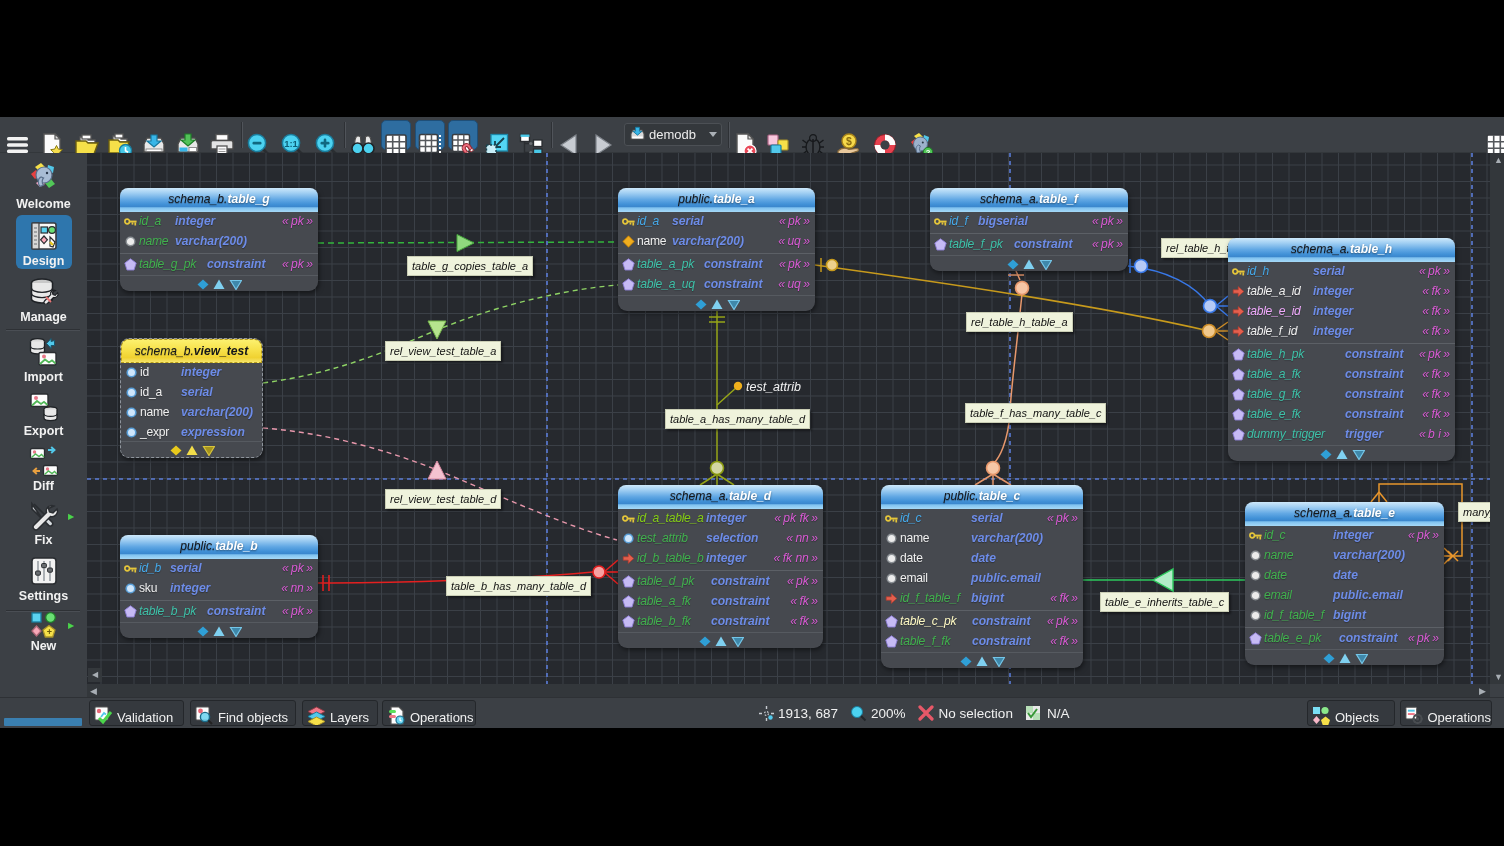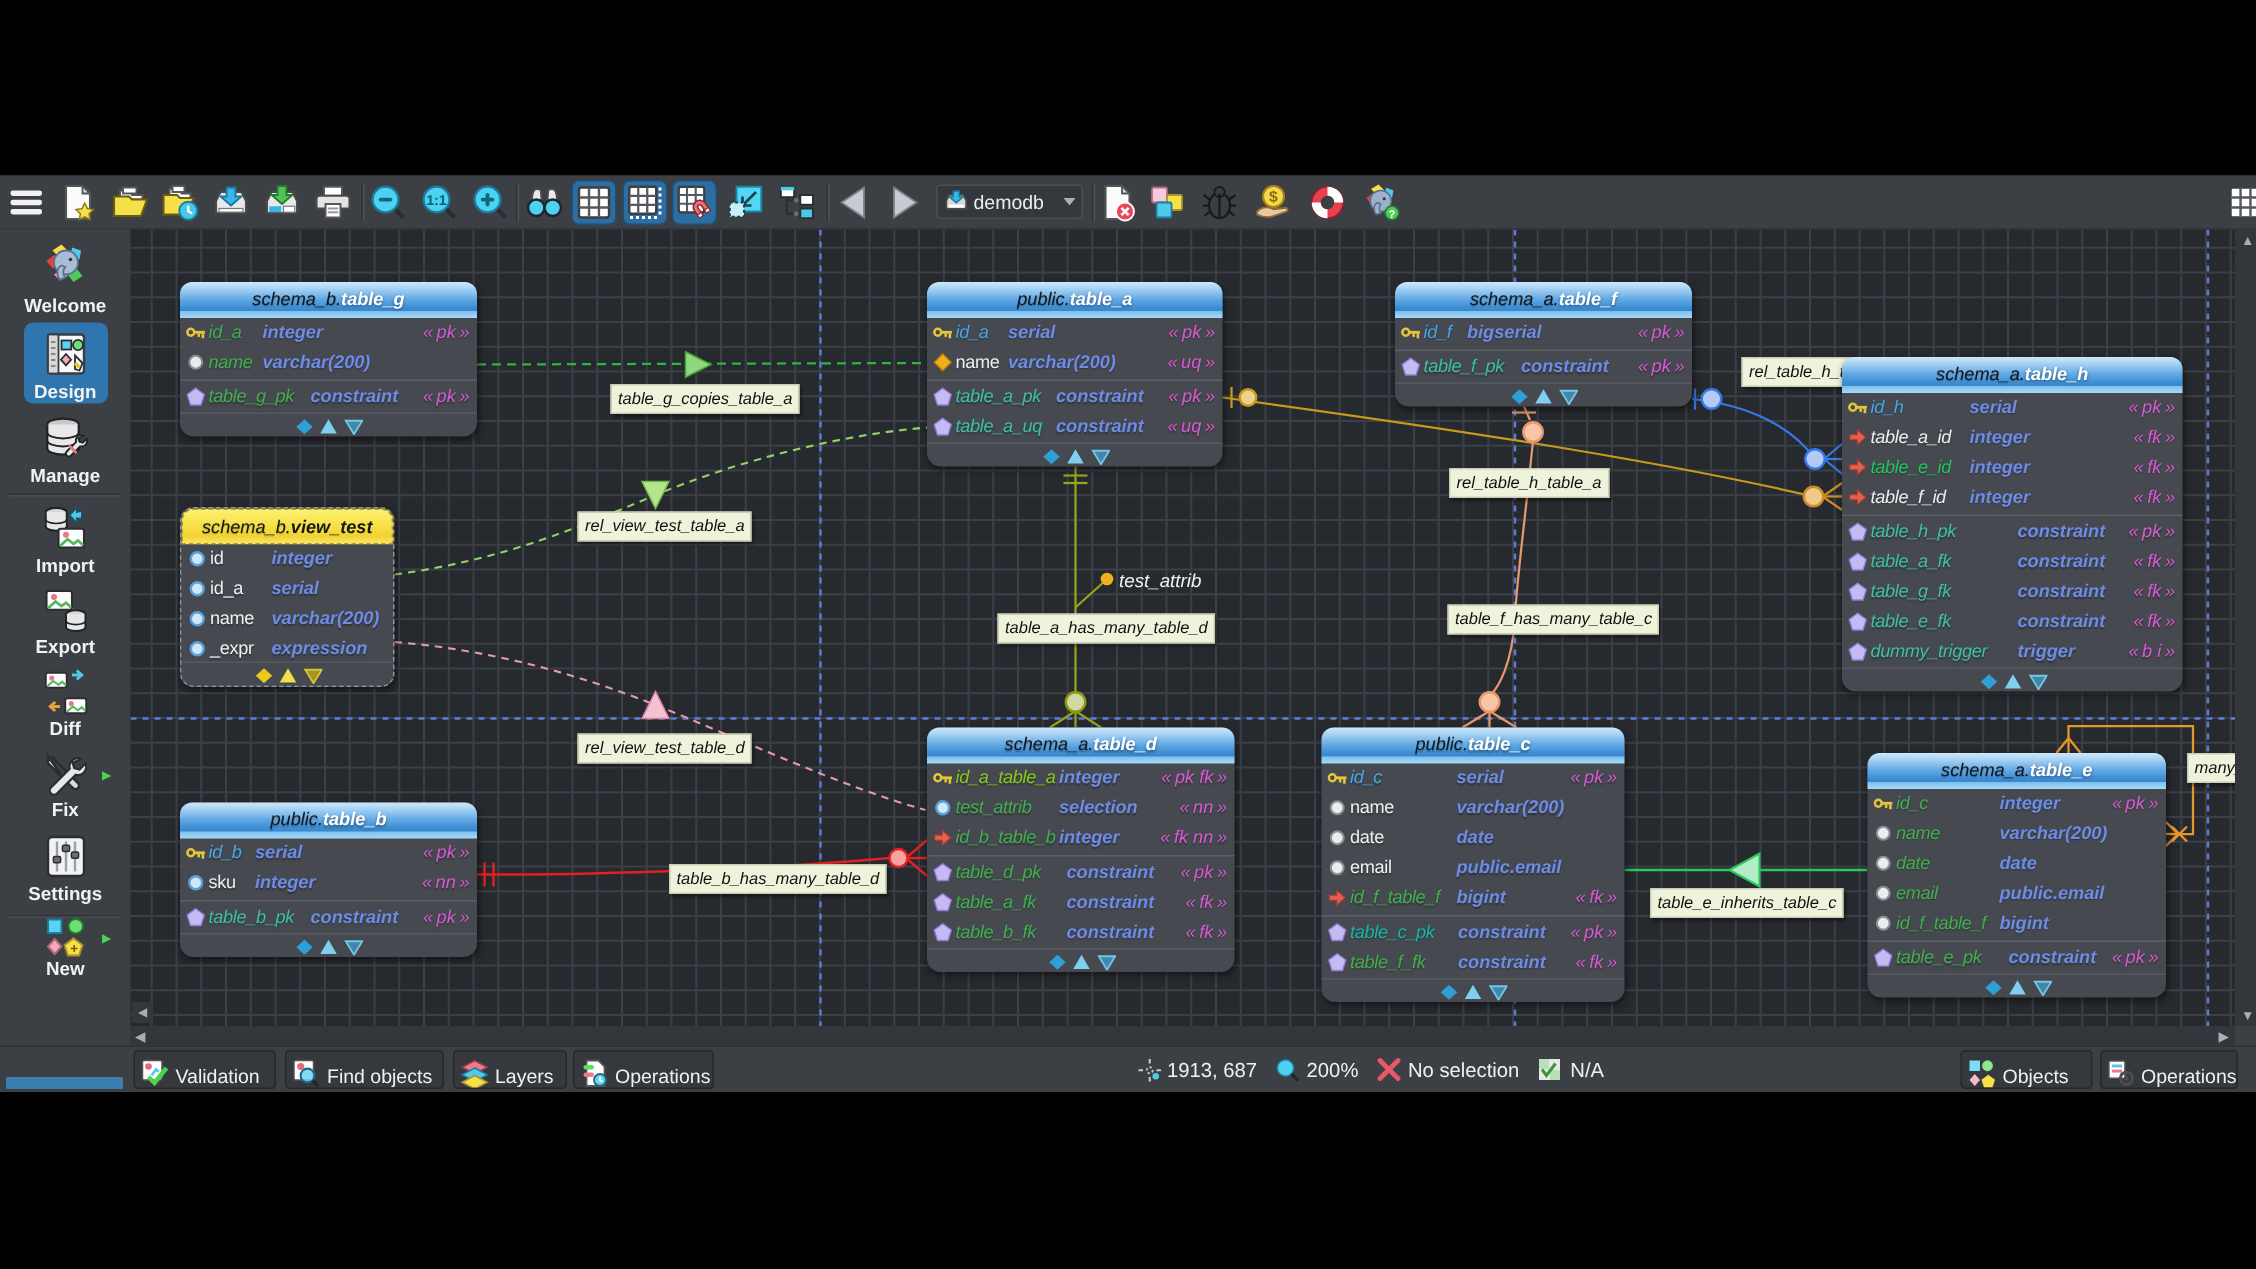--- a/index.html
+++ b/index.html
@@ -1,17 +1,17 @@
 <!DOCTYPE html>
 <html><head><meta charset="utf-8"><style>
 * {margin:0;padding:0;box-sizing:border-box}
 html,body {width:1504px;height:846px;background:#000;overflow:hidden;font-family:"Liberation Sans",sans-serif}
 #app {position:absolute;left:0;top:117px;width:1504px;height:611px;background:#3c4045}
 #toolbar {position:absolute;left:0;top:0;width:1504px;height:36px;background:#3c4045;border-bottom:1px solid #33373b}
-.tico {position:absolute;top:5px;height:26px}
+.tico {position:absolute;top:15px;height:26px}
 .tsep {position:absolute;top:5px;width:2px;height:26px;background:#2e3135;border-right:1px solid #50545a}
 .tbtn {position:absolute;top:3px;width:30px;height:30px;background:#2e6da0;border:1px solid #1f4f78;border-radius:5px}
 .combo {position:absolute;left:624px;top:6px;width:98px;height:23px;background:#34383c;border:1px solid #4c5055;border-radius:3px;display:flex;align-items:center;padding:0 4px;color:#ececec;font-size:13px}
 .combo span {margin-left:3px}
 .combo i {margin-left:auto;width:0;height:0;border-left:4px solid transparent;border-right:4px solid transparent;border-top:5px solid #aab0b6}
 #sidebar {position:absolute;left:0;top:36px;width:87px;height:545px;background:#3c4045}
 .sic {position:absolute;left:0;width:87px;text-align:center}
 .slb {position:absolute;left:0;width:87px;text-align:center;color:#f2f2f2;font-size:12.5px;font-weight:bold}
 .sarr {position:absolute;left:68px;color:#4ad44a;font-size:8px}
 .ssep {position:absolute;left:6px;width:74px;height:2px;border-top:1px solid #2e3135;border-bottom:1px solid #4a4e54}
@@ -499,21 +499,21 @@
               <path d="M1.2 4.8 h5 V1.6 L11.8 6.5 L6.2 11.4 V8.2 h-5 z" fill="#e4604e" stroke="#b23a2c" stroke-width="0.7"></path>
             </svg></span>
           <span class="nm" style="color:#f0f0f0">table_a_id</span>
           <span class="ty" style="left:85px">integer</span>
           <span class="fl">« fk »</span>
         </div>
         <div class="row" style="top:64px">
           <span class="ic"><svg class="ri" width="13" height="13" viewBox="0 0 13 13">
               <path d="M1.2 4.8 h5 V1.6 L11.8 6.5 L6.2 11.4 V8.2 h-5 z" fill="#e4604e" stroke="#b23a2c" stroke-width="0.7"></path>
             </svg></span>
-          <span class="nm" style="color:#22c55e">table_e_id</span>
+          <span class="nm" style="color:#f0abfc">table_e_id</span>
           <span class="ty" style="left:85px">integer</span>
           <span class="fl">« fk »</span>
         </div>
         <div class="row" style="top:84px">
           <span class="ic"><svg class="ri" width="13" height="13" viewBox="0 0 13 13">
               <path d="M1.2 4.8 h5 V1.6 L11.8 6.5 L6.2 11.4 V8.2 h-5 z" fill="#e4604e" stroke="#b23a2c" stroke-width="0.7"></path>
             </svg></span>
           <span class="nm" style="color:#f0f0f0">table_f_id</span>
           <span class="ty" style="left:85px">integer</span>
           <span class="fl">« fk »</span>
@@ -737,21 +737,21 @@
             </svg></span>
           <span class="nm" style="color:#41b04e">id_f_table_f</span>
           <span class="ty" style="left:90px">bigint</span>
           <span class="fl">« fk »</span>
         </div>
         <div class="sep" style="top:125px"></div>
         <div class="row" style="top:127px">
           <span class="ic"><svg class="ri" width="13" height="13" viewBox="0 0 13 13">
               <path d="M6.5 0.8 L12.2 5 L10 12 L3 12 L0.8 5 z" fill="#c6baf4" stroke="#8f7fd8" stroke-width="0.9"></path>
             </svg></span>
-          <span class="nm" style="color:#14b8a6">table_c_pk</span>
+          <span class="nm" style="color:#fef9c3">table_c_pk</span>
           <span class="ty" style="left:91px">constraint</span>
           <span class="fl">« pk »</span>
         </div>
         <div class="row" style="top:147px">
           <span class="ic"><svg class="ri" width="13" height="13" viewBox="0 0 13 13">
               <path d="M6.5 0.8 L12.2 5 L10 12 L3 12 L0.8 5 z" fill="#c6baf4" stroke="#8f7fd8" stroke-width="0.9"></path>
             </svg></span>
           <span class="nm" style="color:#41b04e">table_f_fk</span>
           <span class="ty" style="left:91px">constraint</span>
           <span class="fl">« fk »</span>

